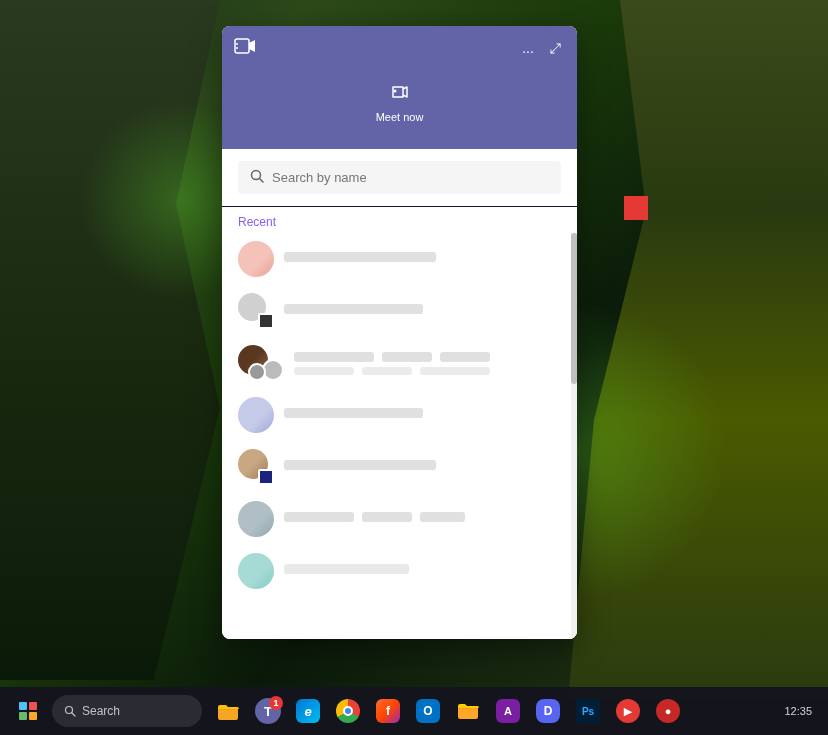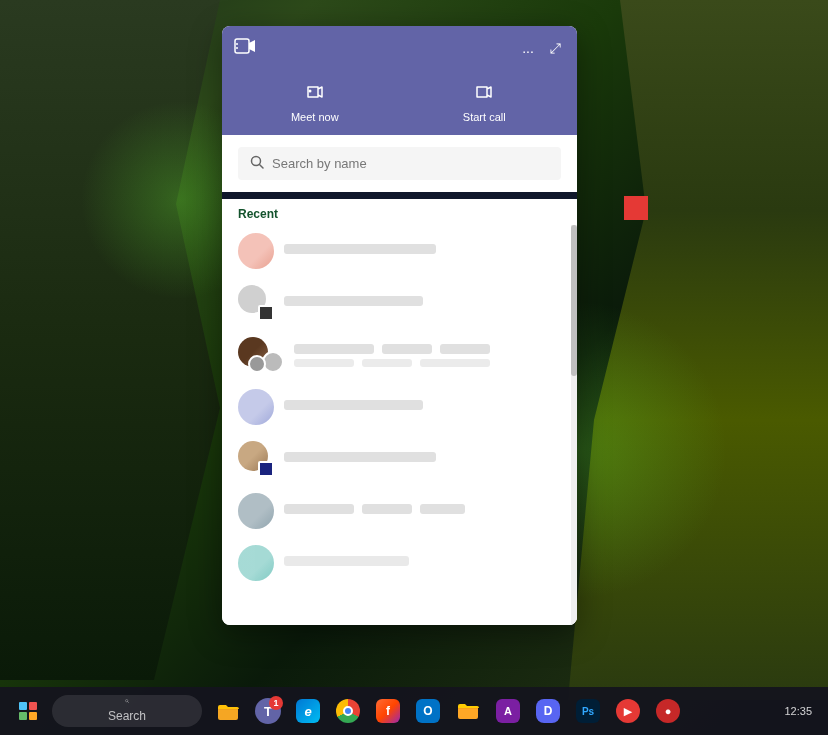--- a/index.html
+++ b/index.html
@@ -98,21 +98,20 @@
 
     .taskbar-search {
       display: flex;
       align-items: center;
       background: rgba(255,255,255,0.1);
       border-radius: 20px;
       padding: 4px 12px;
       gap: 6px;
       height: 32px;
       min-width: 150px;
-      flex-direction: column;
     }
 
     .taskbar-search-text {
       color: rgba(255,255,255,0.7);
       font-size: 12px;
     }
 
     .taskbar-icons {
       display: flex;
       align-items: center;
@@ -184,21 +183,21 @@
       font-size: 14px;
       padding: 2px 4px;
       border-radius: 3px;
       display: flex;
       align-items: center;
     }
 
     .teams-nav {
       background: #6264a7;
       display: flex;
-      padding: 4px 8px 2px;
+      padding: 4px 8px 16px;
     }
 
     .teams-nav-item {
       flex: 1;
       display: flex;
       flex-direction: column;
       align-items: center;
       padding: 8px 4px 10px;
       cursor: pointer;
       color: rgba(255,255,255,0.85);
@@ -218,21 +217,21 @@
     }
 
     .teams-body {
       background: white;
       height: 490px;
       overflow: hidden;
     }
 
     .teams-search-bar {
       padding: 12px 16px;
-      border-bottom: 7px solid #0f172a;
+      border-bottom: 1px solid #0f172a;
     }
 
     .teams-search-input {
       width: 100%;
       display: flex;
       align-items: center;
       gap: 8px;
       background: #f5f5f5;
       border-radius: 4px;
       padding: 8px 12px;
@@ -244,22 +243,22 @@
     }
 
     .search-placeholder {
       color: #777;
       font-size: 13px;
     }
 
     .teams-recent-label {
       padding: 8px 16px 4px;
       font-size: 12px;
-      font-weight: 700;
-      color: #14532d;
+      font-weight: 400;
+      color: #8b5cf6;
     }
 
     .teams-contact-list {
       overflow-y: auto;
       height: 430px;
       position: relative;
     }
 
     .contact-avatar {
       width: 36px;
@@ -381,28 +380,20 @@
     <div class="teams-nav-item">
       <span class="teams-nav-icon">
         <svg width="20" height="20" viewBox="0 0 20 20" fill="none">
           <path d="M3 5h10v10H3zM13 7l4-2v10l-4-2V7z" stroke="white" stroke-width="1.5" fill="none" stroke-linejoin="round"></path>
           <circle cx="5" cy="9" r="1.5" fill="white"></circle>
         </svg>
       </span>
       <span class="teams-nav-label">Meet now</span>
     </div>
 
-    <div class="teams-nav-item">
-      <span class="teams-nav-icon">
-        <svg width="20" height="20" viewBox="0 0 20 20" fill="none">
-          <path d="M3 5h10v10H3zM13 7l4-2v10l-4-2V7z" stroke="white" stroke-width="1.5" fill="none" stroke-linejoin="round"></path>
-        </svg>
-      </span>
-      <span class="teams-nav-label">Start call</span>
-    </div>
 
 
   </div>
 
   <div class="teams-body">
 
     <div class="teams-search-bar">
       <div class="teams-search-input">
         <span class="search-icon">
           <svg width="14" height="14" viewBox="0 0 14 14" fill="none">
@@ -569,21 +560,21 @@
       </div>
     </div>
 
     <div class="taskbar-icon">
       <div style="width:24px;height:24px;border-radius:8px;background:#5865f2;display:flex;align-items:center;justify-content:center;">
         <span style="color:white;font-size:12px;font-weight:bold;">D</span>
       </div>
     </div>
 
     <div class="taskbar-icon">
-      <div style="width:24px;height:24px;border-radius:6px;background:#001e36;display:flex;align-items:center;justify-content:center;">
+      <div style="width:24px;height:24px;border-radius:0;background:#001e36;display:flex;align-items:center;justify-content:center;">
         <span style="color:#31a8ff;font-size:10px;font-weight:bold;">Ps</span>
       </div>
     </div>
 
     <div class="taskbar-icon">
       <div style="width:24px;height:24px;border-radius:50%;background:#e53935;display:flex;align-items:center;justify-content:center;">
         <span style="color:white;font-size:11px;">▶</span>
       </div>
     </div>
 

